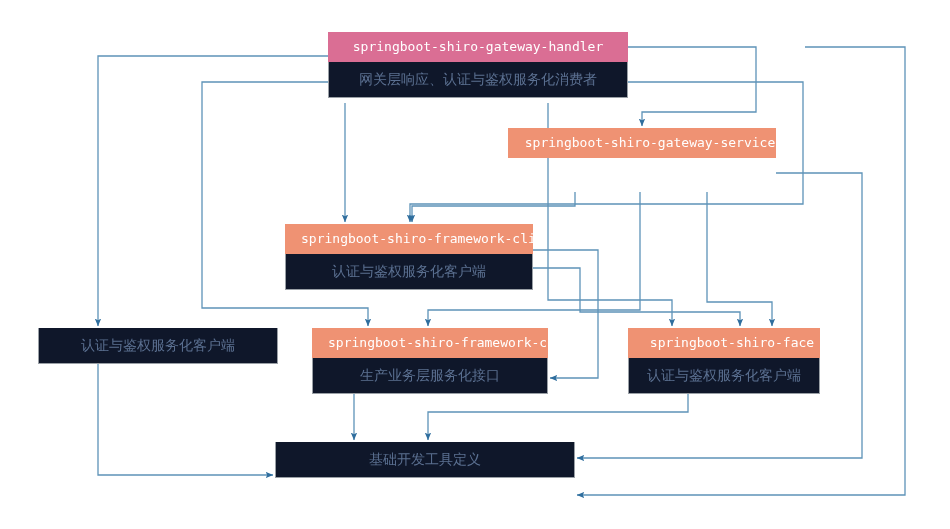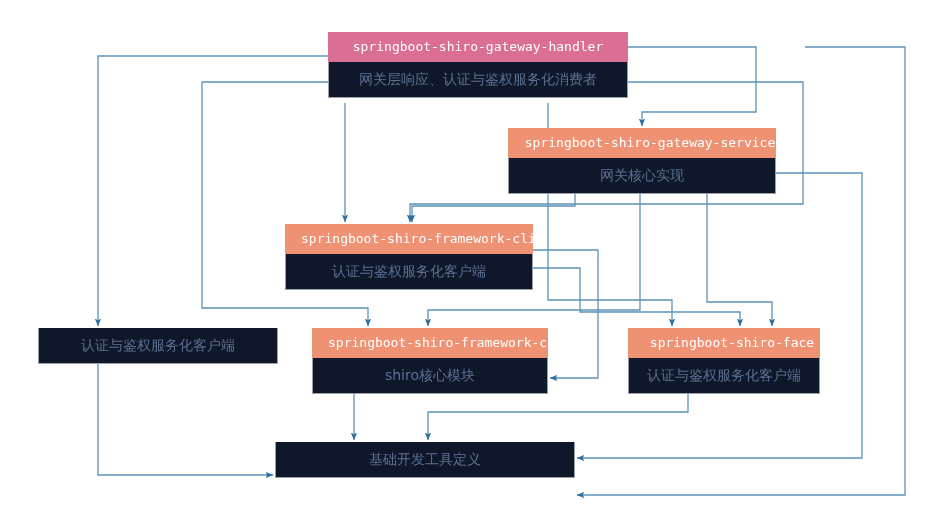--- a/index.html
+++ b/index.html
@@ -111,35 +111,34 @@
     </g>
   </svg>
 
   <div class="node" style="left:328px; top:32px; width:300px;">
     <div class="node-title accent-pink">springboot-shiro-gateway-handler</div>
     <div class="node-body">网关层响应、认证与鉴权服务化消费者</div>
   </div>
 
   <div class="node" style="left:508px; top:128px; width:268px;">
     <div class="node-title accent-orange">springboot-shiro-gateway-service</div>
-    <div class="node-body">网关核心实现</div>
   </div>
 
   <div class="node" style="left:285px; top:224px; width:248px;">
     <div class="node-title accent-orange">springboot-shiro-framework-client</div>
     <div class="node-body">认证与鉴权服务化客户端</div>
   </div>
 
   <div class="node" style="left:38px; top:328px; width:240px;">
     <div class="node-body">认证与鉴权服务化客户端</div>
   </div>
 
   <div class="node" style="left:312px; top:328px; width:236px;">
     <div class="node-title accent-orange">springboot-shiro-framework-core</div>
-    <div class="node-body">shiro核心模块</div>
+    <div class="node-body">生产业务层服务化接口</div>
   </div>
 
   <div class="node" style="left:628px; top:328px; width:192px;">
     <div class="node-title accent-orange">springboot-shiro-face</div>
     <div class="node-body">认证与鉴权服务化客户端</div>
   </div>
 
   <div class="node" style="left:275px; top:442px; width:300px;">
     <div class="node-body">基础开发工具定义</div>
   </div>

